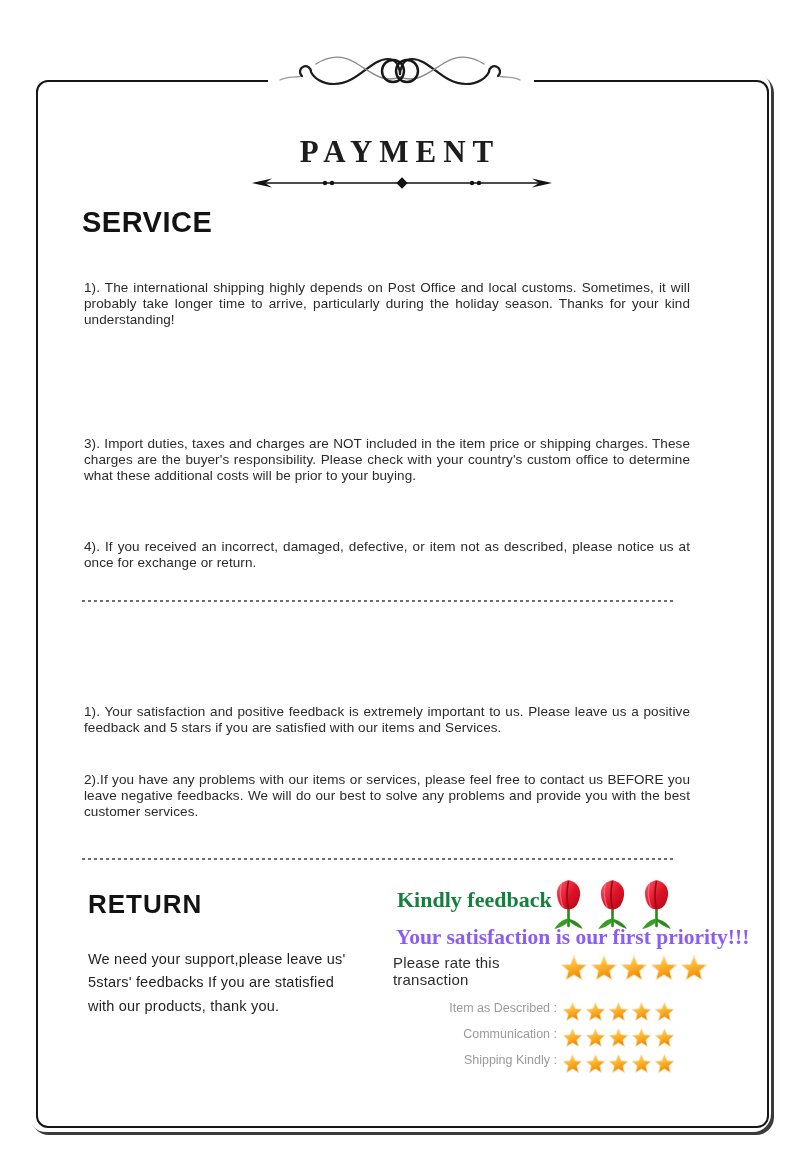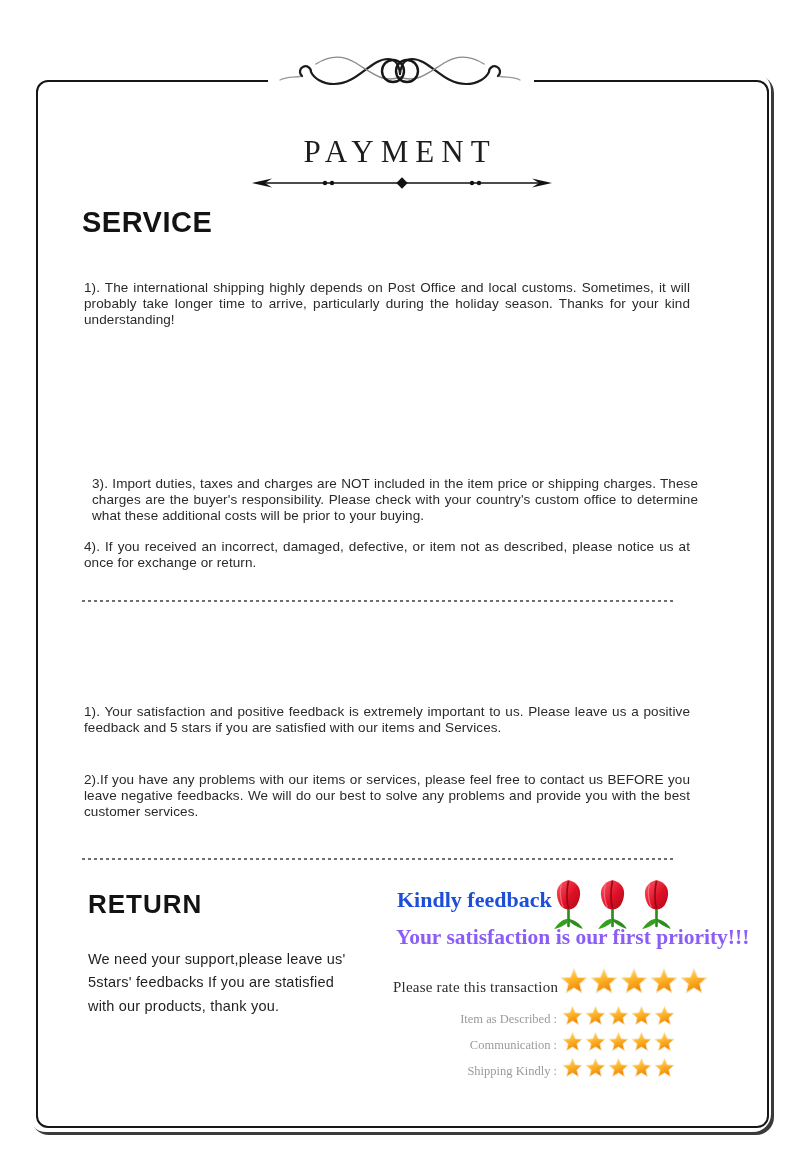--- a/index.html
+++ b/index.html
@@ -8,49 +8,49 @@
 
   
   .frame-outer{position:absolute;left:28px;top:72px;width:743px;height:1060px;
 ceasing               border:2px solid #161616;border-radius:18px;box-shadow:3px 3px 0 #3a3a3a;}
   .frame-inner{position:absolute;left:36px;top:80px;width:729px;height:1044px;
                border:2px solid #161616;border-radius:12px;}
   .flourish-gap{position:absolute;left:268px;top:62px;width:266px;height:30px;background:#fff;}
   .flourish{position:absolute;left:276px;top:46px;width:248px;height:56px;}
 
   .payment-title{position:absolute;left:0;top:134px;width:800px;text-align:center;
-                 font-family:"Liberation Serif",serif;font-weight:400;font-size:31px;
+                 font-family:"Liberation Serif",serif;font-weight:700;font-size:31px;
                  letter-spacing:7px;color:#1d1d1d;}
   .arrow-divider{position:absolute;left:252px;top:174px;width:300px;height:18px;}
 
   .h1{position:absolute;left:82px;font-weight:700;color:#131313;letter-spacing:0.5px;}
   .h-shipping{top:206px;font-size:29px;}
   .h-service{top:634px;font-size:26px;}
   .h-return{top:889px;left:88px;font-size:26px;letter-spacing:1px;}
 
   .para{position:absolute;left:84px;width:606px;font-size:13.5px;line-height:16px;
         text-align:justify;color:#2a2a2a;letter-spacing:0.1px;}
-  .p0{top:266px;} .p1{top:352px;} .p2{top:462px;margin-left:8px;} .p3{top:525px;}
+  .p0{top:266px;} .p1{top:352px;} .p2{top:422px;} .p3{top:525px;}
   .s0{top:690px;} .s1{top:758px;}
 
   .dotted{position:absolute;left:82px;width:594px;height:2px;
           background:repeating-linear-gradient(90deg,#6e6e6e 0 3px,transparent 3px 6px);}
   .div1{top:600px;} .div2{top:858px;}
 
   .return-text{position:absolute;left:88px;top:933px;width:264px;font-size:14.5px;
                line-height:23.8px;color:#1f1f1f;font-weight:500;letter-spacing:0.2px;}
 
   .kindly{position:absolute;left:397px;top:887px;font-family:"Liberation Serif",serif;
-          font-weight:700;font-size:22px;color:#1d4ed8;}
+          font-weight:700;font-size:22px;color:#15803d;}
   .roses{position:absolute;left:550px;top:878px;display:flex;gap:7px;z-index:3;}
   .roses svg{width:37px;height:53px;}
   .tagline{position:absolute;left:396px;top:925px;width:360px;font-family:"Liberation Serif",serif;
            font-weight:700;font-size:21.5px;color:#8b5cf6;z-index:2;}
 
-  .rate-row{position:absolute;display:flex;align-items:flex-end;font-family:Liberation Serif, serif;}
+  .rate-row{position:absolute;display:flex;align-items:flex-start;}
   .rate-big{left:393px;top:954px;height:42px;}
   .rate-big .rate-label{width:166px;font-size:15px;color:#2d2d2d;letter-spacing:0.2px;}
   .rate-big .stars svg{width:30px;height:29px;margin-right:0px;}
   .rate-small{height:26px;}
   .r0{left:385px;top:1001px;} .r1{left:385px;top:1027px;} .r2{left:385px;top:1053px;}
   .rate-small .rate-label{width:172px;text-align:right;font-size:12.5px;color:#9b9b9b;margin-right:4px;}
   .rate-small .stars svg{width:23px;height:22px;}
   .stars{display:flex;align-items:center;}
   .defs{position:absolute;width:0;height:0;overflow:hidden;}
 </style>

